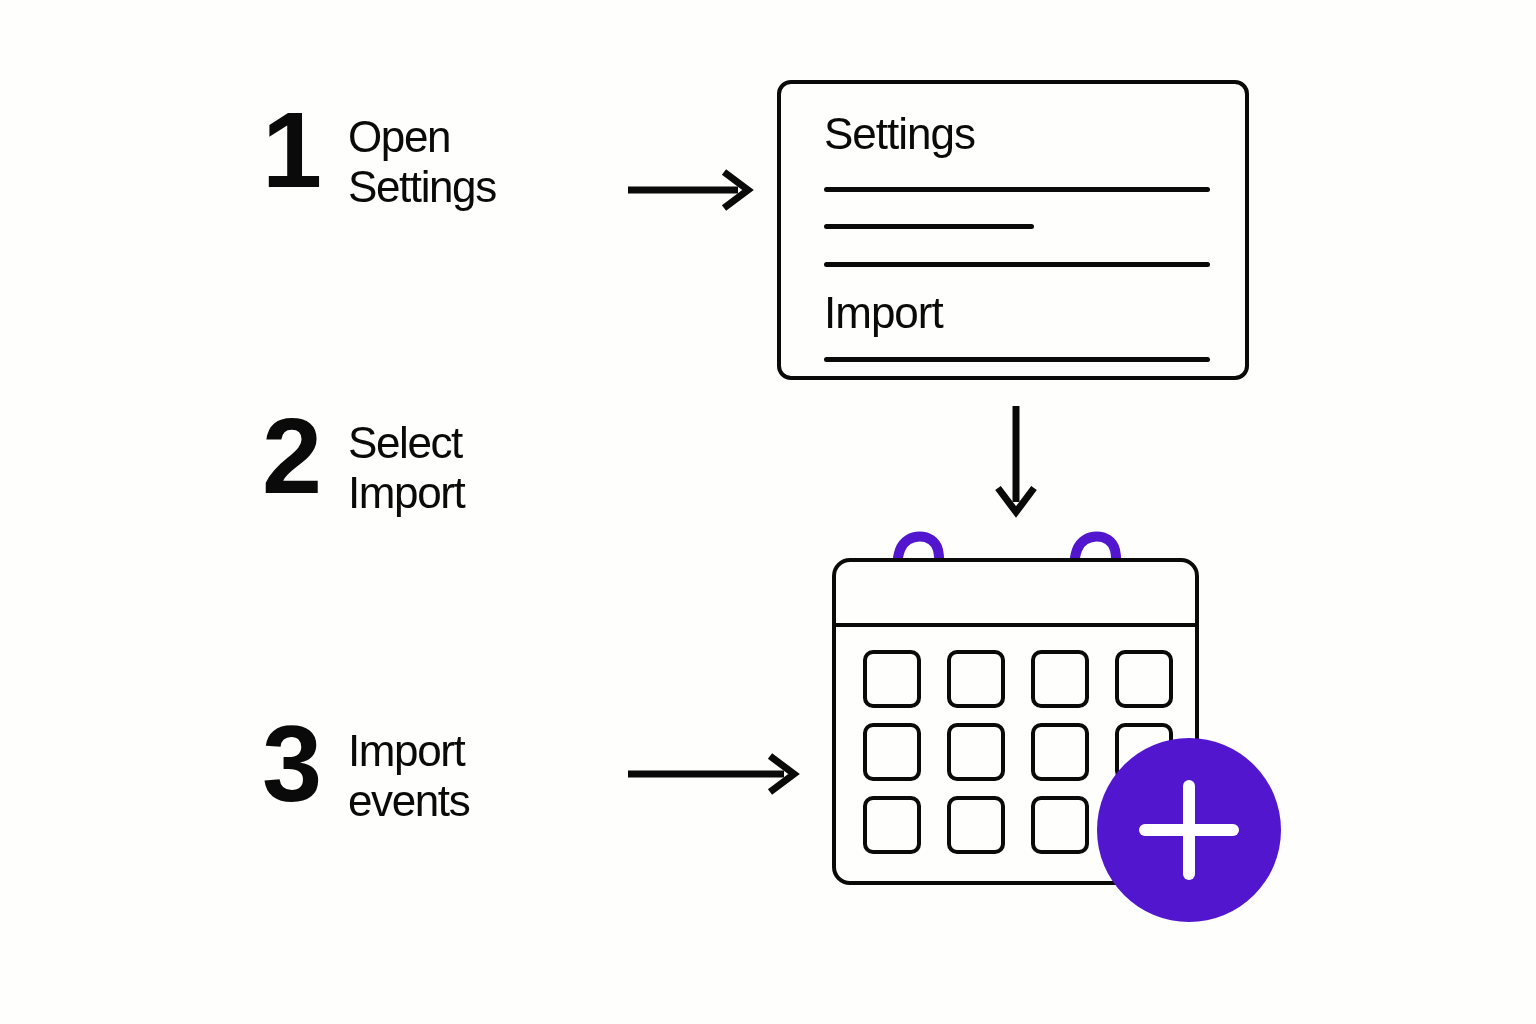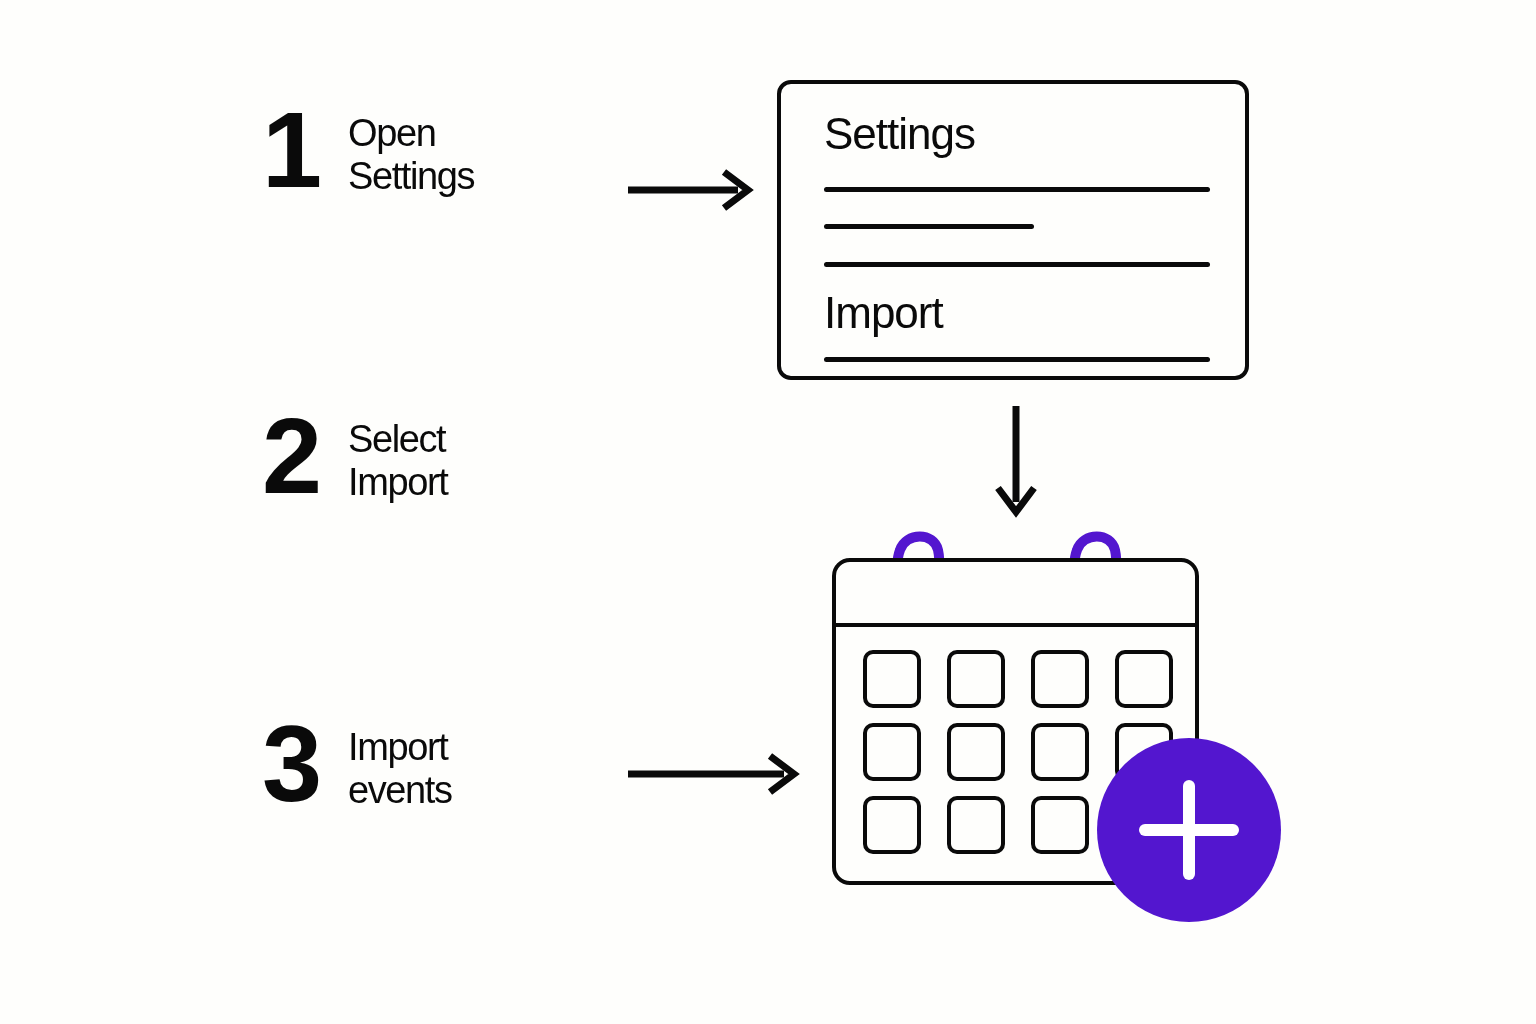--- a/index.html
+++ b/index.html
@@ -32,21 +32,21 @@
     font-size: 108px;
     line-height: 0.86;
     color: #0a0a0a;
     letter-spacing: -3px;
     width: 86px;
     text-align: left;
   }
   .step-label {
     font-family: "Liberation Sans", sans-serif;
     font-weight: 400;
-    font-size: 38px;
+    font-size: 44px;
     line-height: 1.14;
     color: #0a0a0a;
     letter-spacing: -1.4px;
     padding-top: 8px;
     white-space: pre-line;
   }
 
   #step-1 { left: 262px; top: 104px; }
   #step-2 { left: 262px; top: 410px; }
   #step-3 { left: 262px; top: 718px; }

